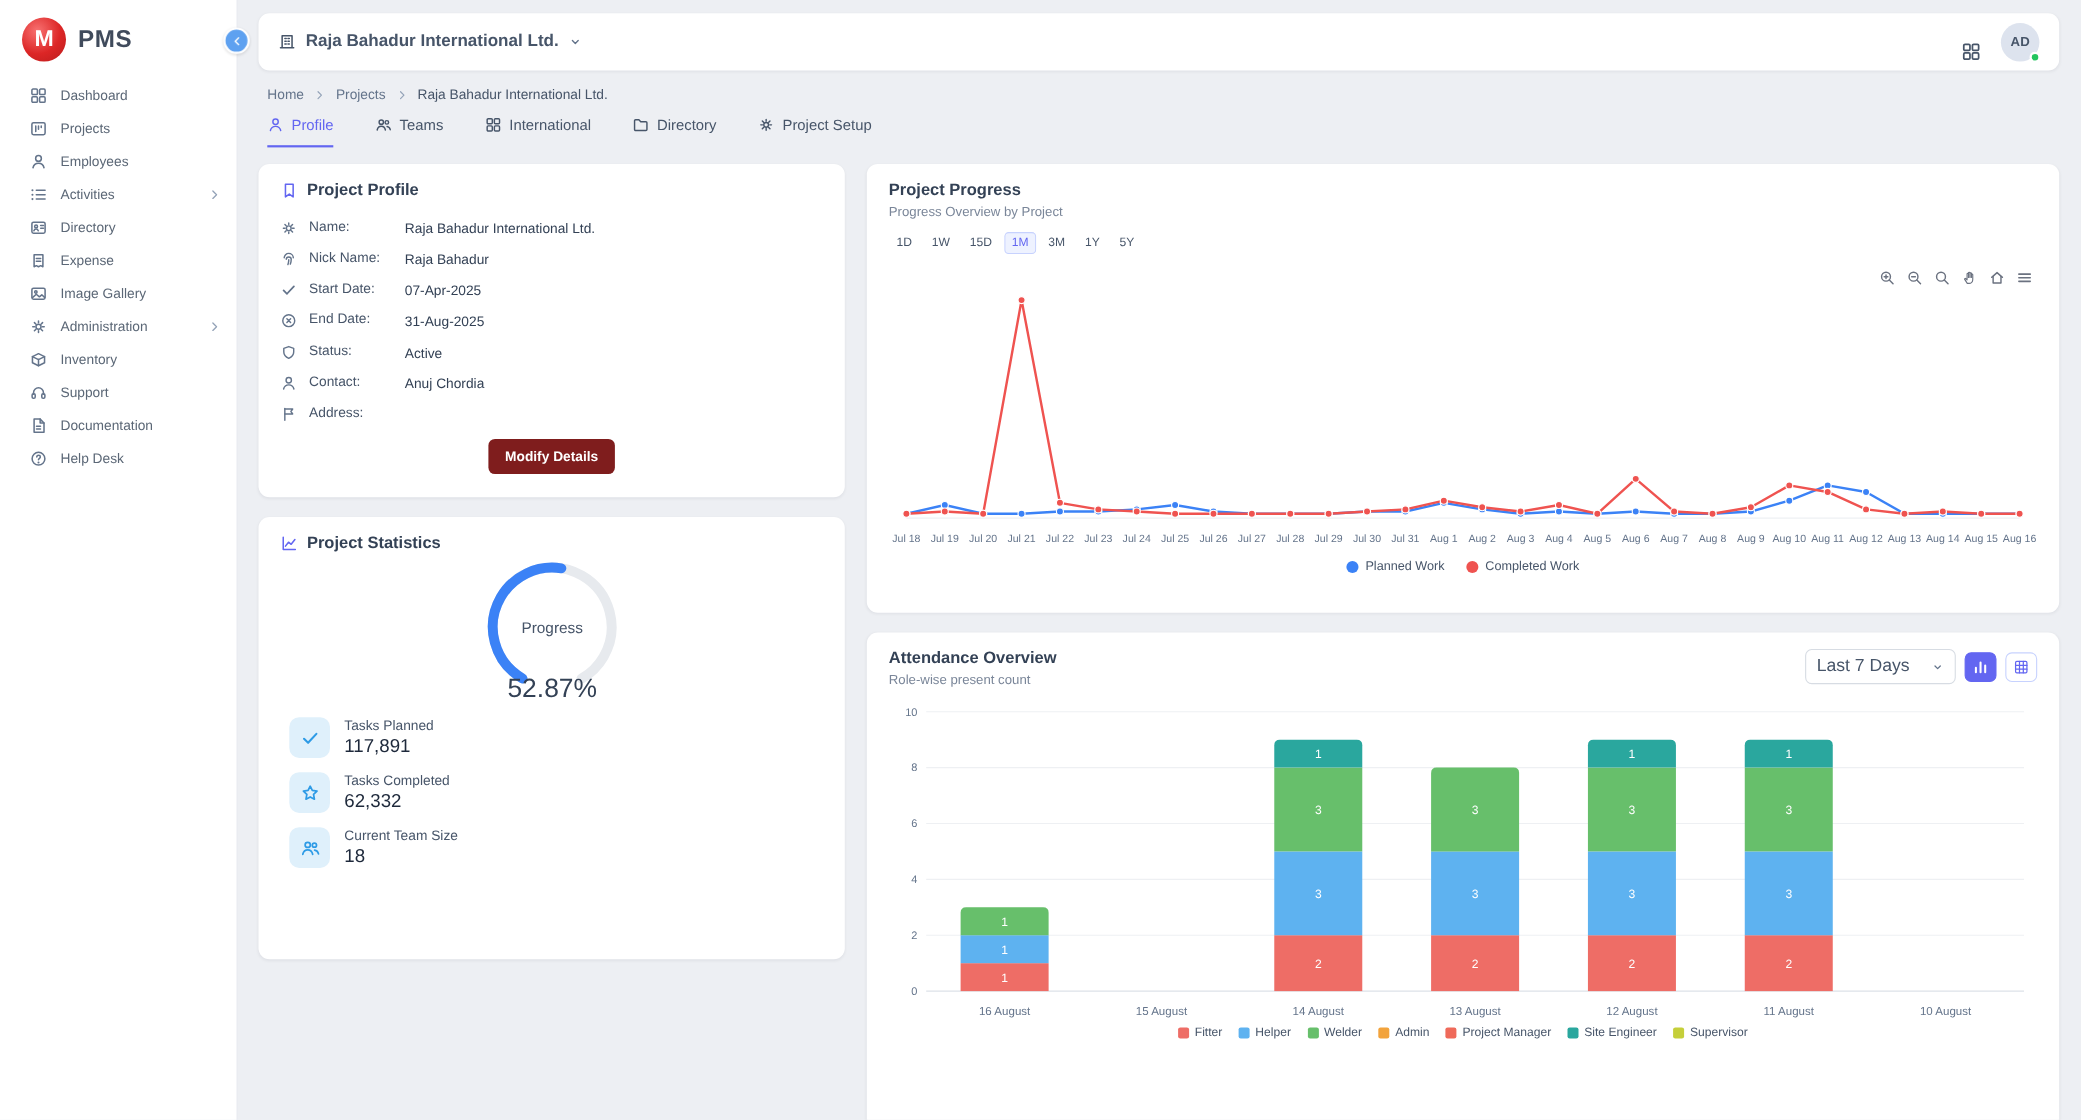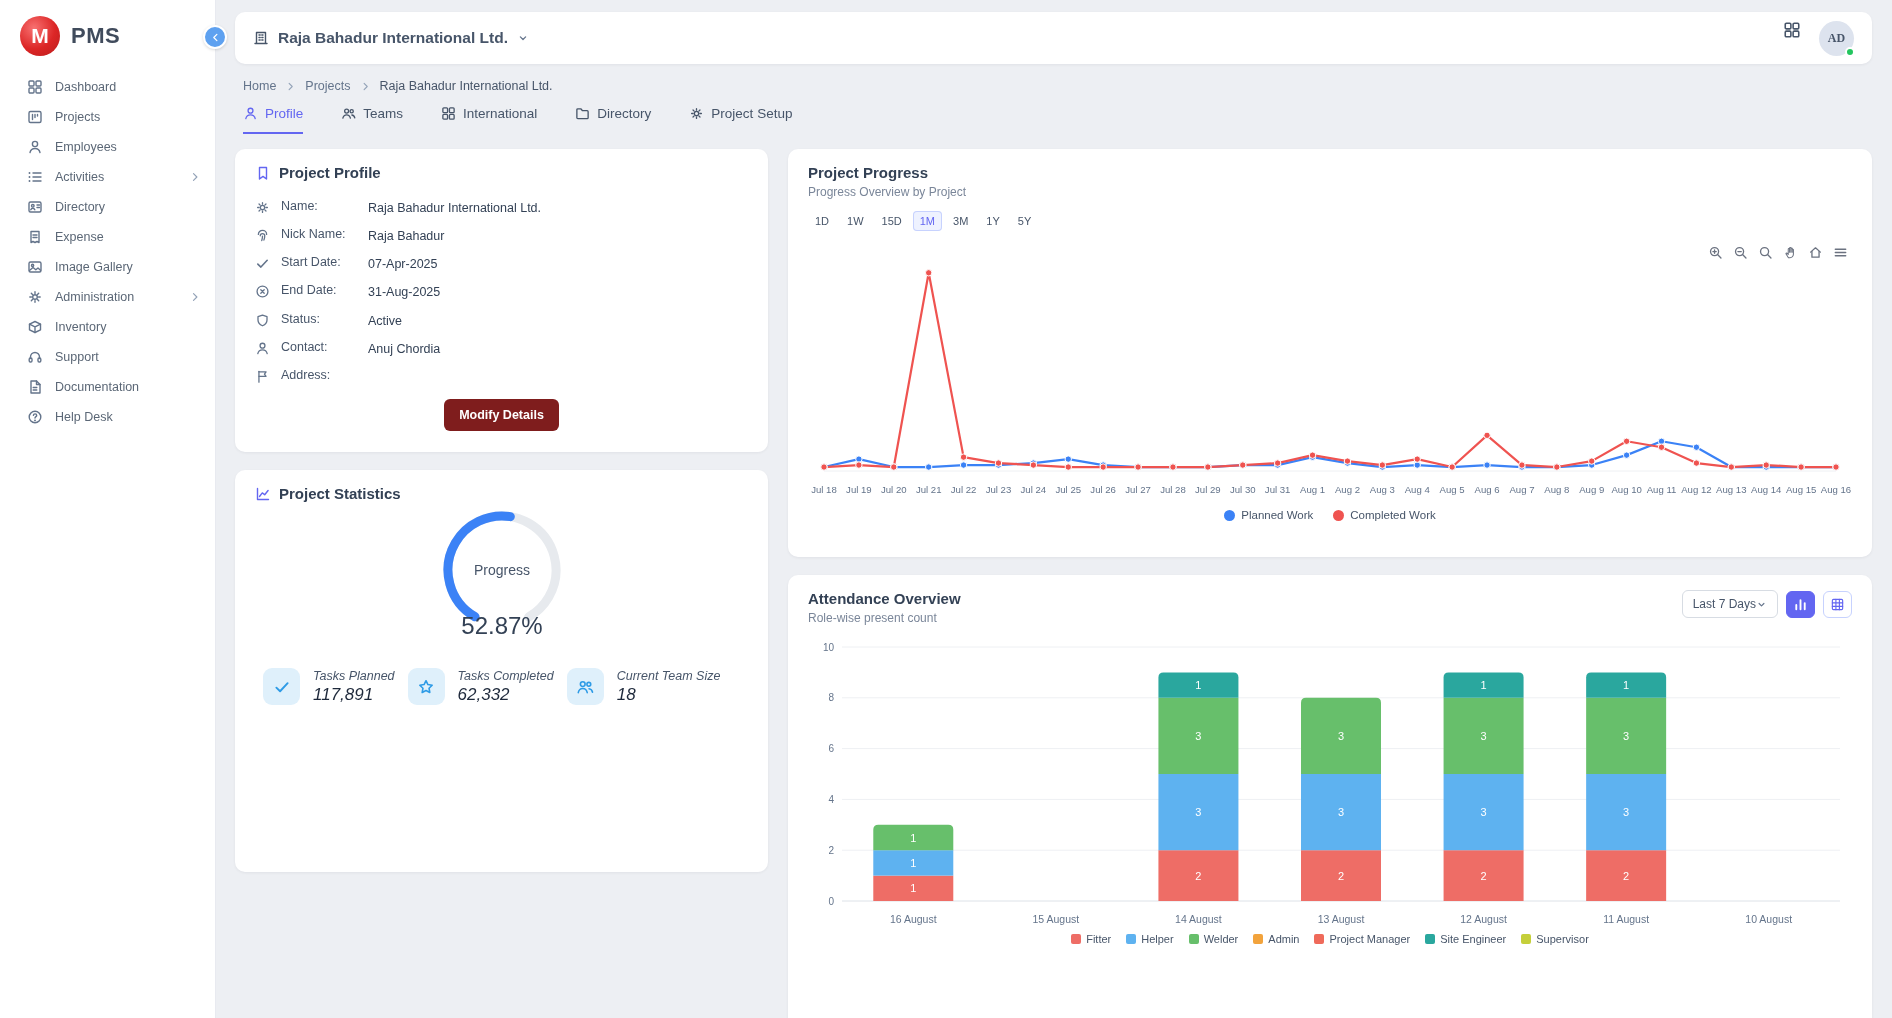--- a/index.html
+++ b/index.html
@@ -31,21 +31,21 @@
   .collapse-btn{ position:fixed; left:203px; top:25px; width:24px; height:24px; border-radius:50%;
     background:#5ea1f0; border:2px solid #fff; color:#fff; display:flex; align-items:center;
     justify-content:center; cursor:pointer; z-index:10; box-shadow:0 1px 3px rgba(0,0,0,.15); }
 
   
   .main{ margin-left:215px; padding:12px 20px 0; height:1018px; position:relative; }
   .card{ background:#fff; border-radius:10px; box-shadow:0 1px 3px rgba(15,23,42,.06); }
 
   .topbar{ height:52px; display:flex; align-items:center; justify-content:space-between; padding:0 18px; }
   .company{ display:flex; align-items:center; gap:9px; font-size:15.5px; font-weight:600; color:#475569; cursor:pointer; }
-  .topbar-right{ display:flex; align-items:flex-start; gap:18px;font-family:Liberation Serif, serif; }
+  .topbar-right{ display:flex; align-items:flex-end; gap:18px; }
   .apps-btn{ color:#475569; cursor:pointer; }
   .avatar{ position:relative; width:35px; height:35px; border-radius:50%; background:#dde3ee; color:#475569;
     font-size:12px; font-weight:700; display:flex; align-items:center; justify-content:center; cursor:pointer; }
   .presence{ position:absolute; right:-1px; bottom:-1px; width:10px; height:10px; border-radius:50%;
     background:#22c55e; border:2px solid #fff; }
 
   .breadcrumb{ display:flex; align-items:center; gap:9px; font-size:12.5px; color:#64748b; padding:15px 4px 0 8px; }
   .bc-link{ cursor:pointer; }
   .bc-sep{ color:#94a3b8; }
   .bc-current{ color:#475569; }
@@ -72,21 +72,21 @@
   .f-label{ width:76px; color:#475569; flex:none; }
   .f-value{ color:#334155; max-width:362px; line-height:1.45; }
   .modify-btn{ display:block; margin:10px auto 0; background:#7f1d1d; color:#fff; border:none; border-radius:6px;
     font-size:12.5px; font-weight:600; padding:9px 15px; cursor:pointer; font-family:inherit; }
 
   
   .stats-card{ padding:15px 20px; height:402px; }
   .gauge-wrap{ display:flex; justify-content:center; margin-top:4px; }
   .gauge-label{ font-size:14px; fill:#475569; }
   .gauge-value{ font-size:24px; fill:#334155; font-weight:500; }
-  .stat-rows{ margin-top:28px; display:flex; gap:13px; padding-left:8px;font-style:italic; }
+  .stat-rows{ margin-top:12px; display:flex; flex-direction:column; gap:13px; padding-left:8px; }
   .stat-row{ display:flex; align-items:center; gap:13px; }
   .stat-icon{ width:37px; height:37px; border-radius:9px; background:#dff0fb; color:#2e9be6;
     display:flex; align-items:center; justify-content:center; }
   .stat-label{ font-size:12.5px; color:#475569; }
   .stat-value{ font-size:17px; color:#1e293b; margin-top:2px; }
 
   
   .progress-card{ padding:15px 20px 10px; height:408px; position:relative; }
   .ranges{ display:flex; gap:4px; margin-top:12px; }
   .range-btn{ font-size:11px; color:#475569; background:none; border:none; padding:4px 7px; border-radius:4px;
@@ -97,22 +97,22 @@
   .line-chart{ width:100%; height:auto; display:block; margin-top:4px; }
   .chart-legend{ display:flex; justify-content:center; gap:20px; font-size:11.5px; color:#475569;
     align-items:center; margin-top:2px; }
   .legend-item{ display:flex; align-items:center; gap:6px; cursor:pointer; }
   .dot{ width:11px; height:11px; border-radius:50%; display:inline-block; }
 
   
   .attendance-card{ padding:15px 20px 10px; height:475px; }
   .att-header{ display:flex; justify-content:space-between; align-items:flex-start; }
   .att-controls{ display:flex; gap:8px; align-items:center; }
-  .dropdown{ display:flex; align-items:center; border:1px solid #d7dce3; border-radius:6px;
-    padding:6px 10px; font-size:12px; color:#475569; cursor:pointer; background:#fff; }
+  .dropdown{ display:flex; align-items:center; gap:20px; border:1px solid #d7dce3; border-radius:6px;
+    padding:6px 10px; font-size:16px; color:#475569; cursor:pointer; background:#fff; }
   .dropdown .dd-caret{ color:#64748b; }
   .toggle-btn{ width:29px; height:27px; border-radius:6px; display:flex; align-items:center;
     justify-content:center; cursor:pointer; }
   .toggle-btn.active{ background:#6366f1; color:#fff; border:1px solid #6366f1; }
   .toggle-btn.inactive{ background:#fff; color:#6366f1; border:1px solid #c7d2fe; }
   .bar-chart{ width:100%; height:auto; display:block; margin-top:6px; }
   .bar-legend{ display:flex; justify-content:center; gap:15px; font-size:11px; color:#475569;
     align-items:flex-start; margin-top:2px; }
   .bar-legend .legend-item{ gap:5px; }
   .sq{ width:10px; height:10px; border-radius:2px; display:inline-block; }

